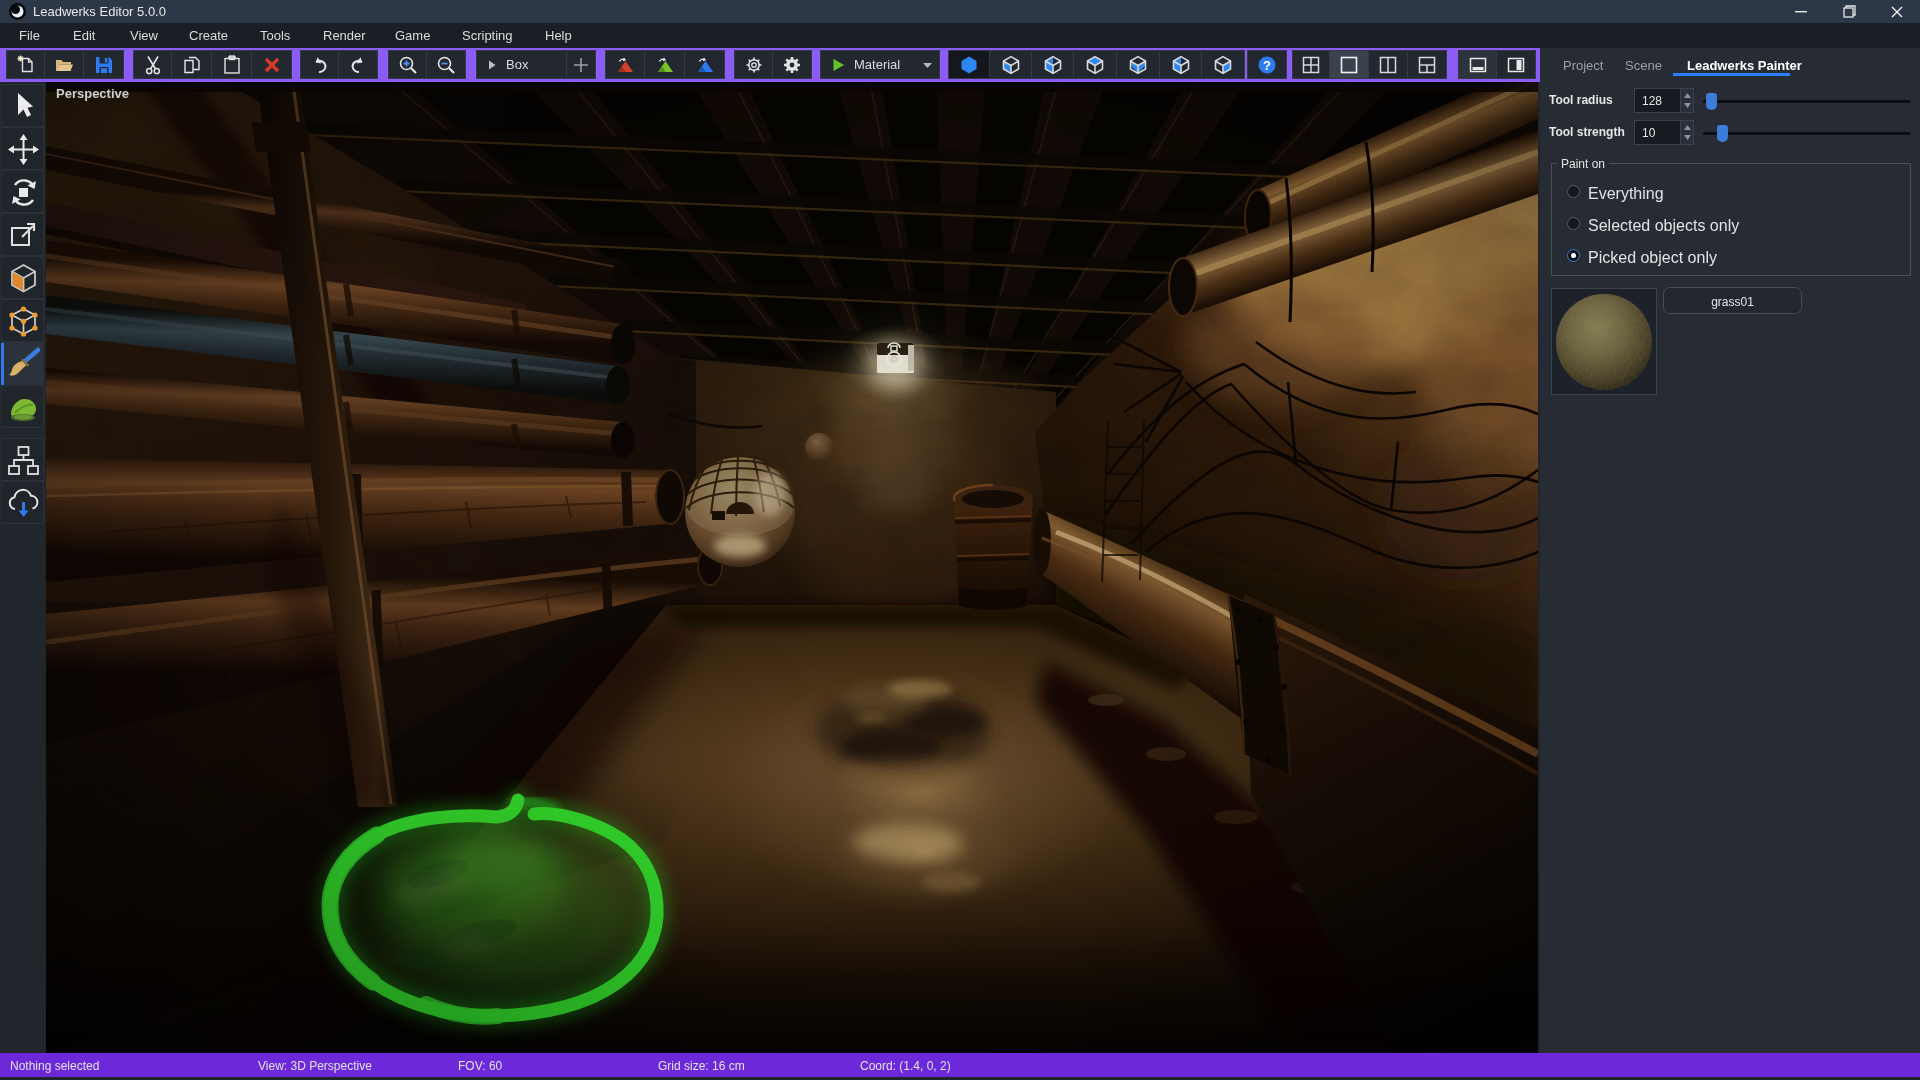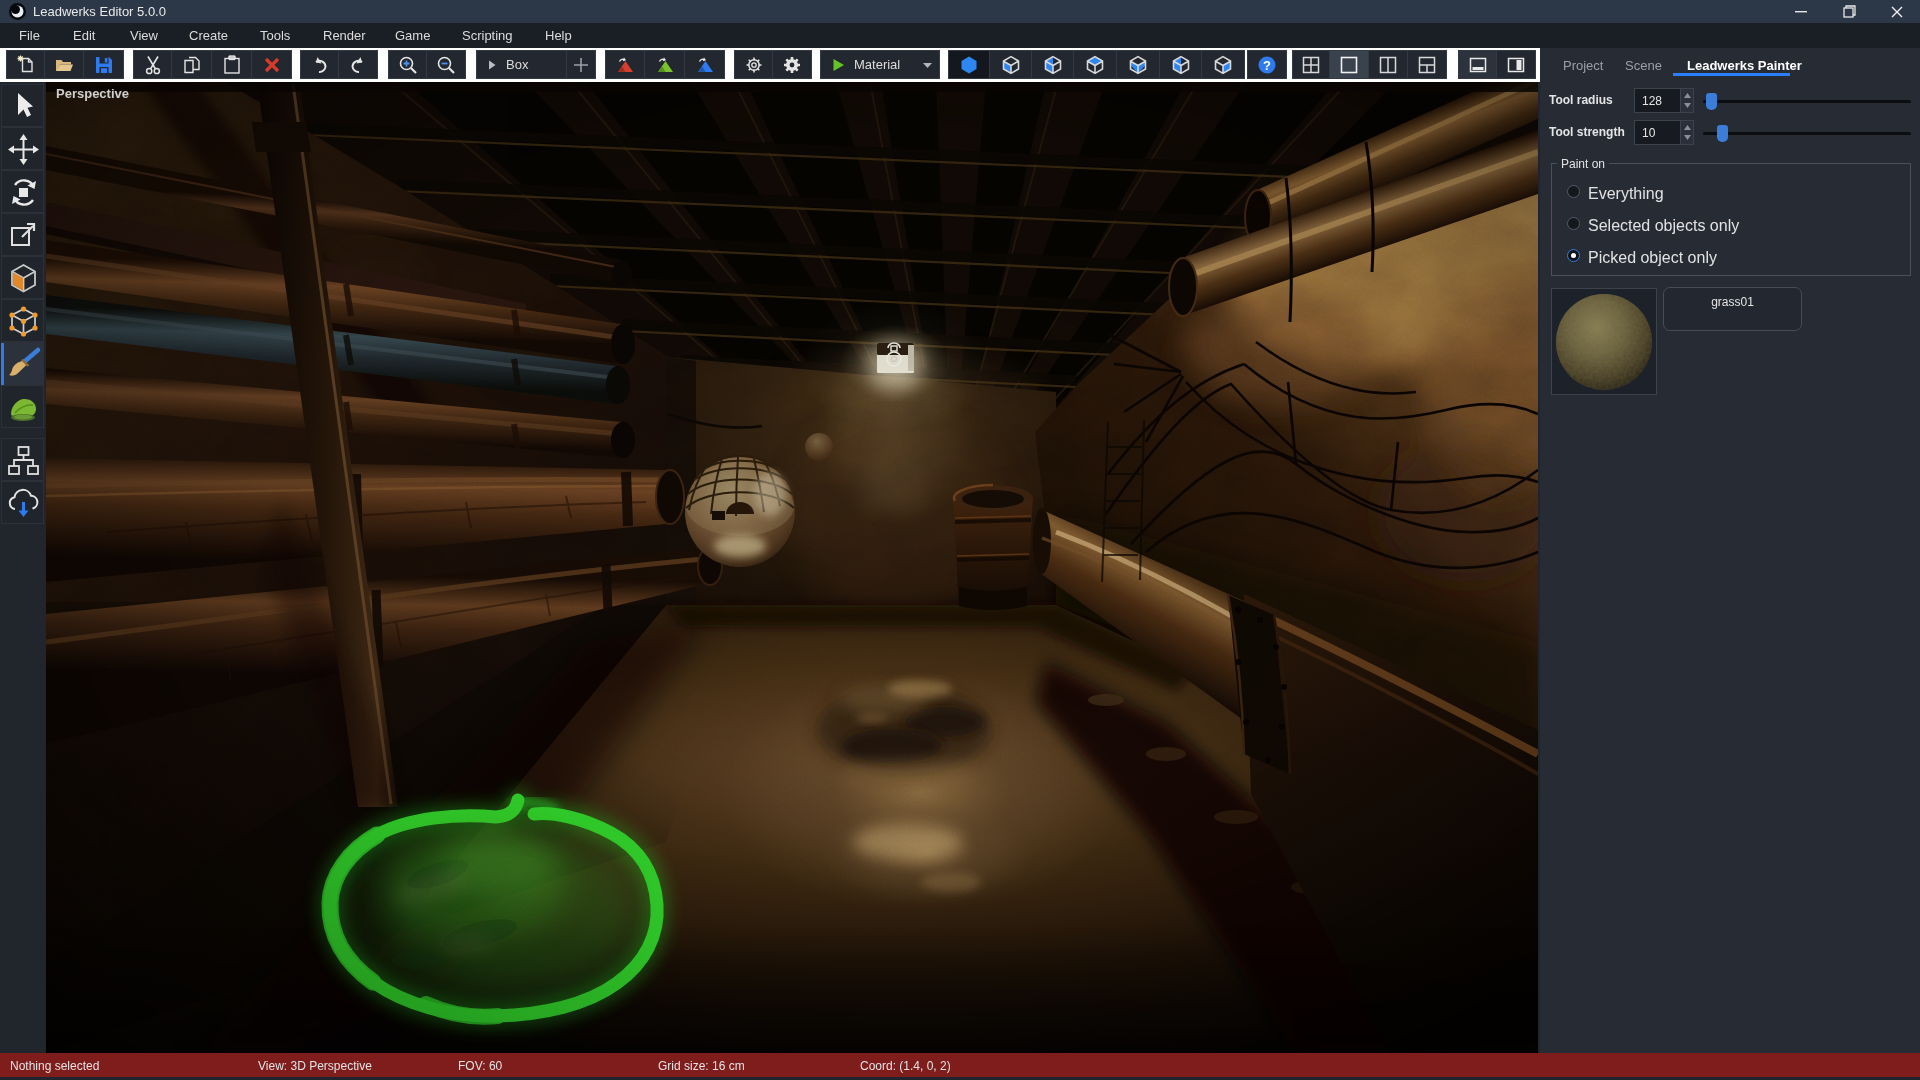--- a/index.html
+++ b/index.html
@@ -5,30 +5,30 @@
 * { margin:0; padding:0; box-sizing:border-box; }
 html,body { width:1920px; height:1080px; overflow:hidden; background:#20252d; font-family:"Liberation Sans", sans-serif; }
 .abs { position:absolute; }
 #titlebar { position:absolute; left:0; top:0; width:1920px; height:40px; background:#2c3848; color:#e9e9e9; }
 #titlebar .title { position:absolute; left:33px; top:4px; font-size:13px; }
 #logo { position:absolute; left:9px; top:3px; width:17px; height:17px; border-radius:50%; background:#06090c; }
 #logo:before { content:""; position:absolute; left:2px; top:2px; width:9px; height:9px; border-radius:50%; box-shadow:2px 2px 0 1.5px #e8eef5; }
 .winbtn { position:absolute; top:0; height:23px; color:#e8e8e8; text-align:center; }
 #menubar { position:absolute; left:0; top:23px; width:1920px; height:25px; background:#1a1f26; color:#dcdcdc; font-size:13px; }
 #menubar span { position:absolute; top:5px; }
-#toolrow { position:absolute; left:0; top:48px; width:1920px; height:34px; background:#ffffff; }
+#toolrow { position:absolute; left:0; top:48px; width:1920px; height:34px; background:#8b5cf6; }
 .tbtn { position:absolute; top:2px; height:29px; background:#23272f; border:1px solid #343a44; display:flex; align-items:center; justify-content:center; }
 .tbtn.grp { border-left:none; }
 .tbtn .lbl { color:#dcdcdc; font-size:13px; }
 #lefttools { position:absolute; left:0; top:82px; width:45px; height:971px; background:#21262d; }
 .ltbtn { position:absolute; left:1px; width:43px; height:43px; background:#20252b; border:1px solid #2b3039; }
 #viewport { position:absolute; left:46px; top:82px; width:1492px; height:971px; background:#140d07; }
 #vplabel { position:absolute; left:10px; top:4px; font-size:13px; font-weight:bold; color:#cfcfcf; z-index:5; }
 #rightpanel { position:absolute; left:1540px; top:48px; width:380px; height:1005px; background:#262b34; }
-#statusbar { position:absolute; left:0; top:1053px; width:1920px; height:24px; background:#7f1d1d; color:#e2e2e2; font-size:12px; }
+#statusbar { position:absolute; left:0; top:1053px; width:1920px; height:24px; background:#6d28d9; color:#e2e2e2; font-size:12px; }
 #statusbar span { position:absolute; top:6px; }
 .tab { position:absolute; top:10px; font-size:13px; color:#9aa0a8; }
 .panlbl { position:absolute; font-size:12px; font-weight:bold; color:#e4e4e4; }
 .spin { position:absolute; width:60px; height:25px; background:#171b21; border:1px solid #3c434d; color:#e4e4e4; font-size:12px; }
 .spin .v { position:absolute; left:7px; top:5px; }
 .spin .arr { position:absolute; right:0; top:0; width:13px; height:23px; background:#2a303a; border-left:1px solid #3c434d; }
 .sltrack { position:absolute; height:3px; background:#0b0d11; border-radius:2px; }
 .slthumb { position:absolute; width:11px; height:17px; background:#3b7dd8; border-radius:3px 3px 5px 5px; }
 .radio { position:absolute; width:13px; height:13px; border-radius:50%; background:#14171c; border:1px solid #555b64; }
 .radlbl { position:absolute; font-size:16px; color:#e2e2e2; }
@@ -876,21 +876,21 @@
             <feColorMatrix type="matrix" values="0 0 0 0 0.28  0 0 0 0 0.30  0 0 0 0 0.12  0 0 0 0.9 0"></feColorMatrix>
           </filter>
       </defs>
       <circle cx="52" cy="53" r="48" fill="url(#ball)"></circle>
       <g clip-path="url(#ballclip)">
           <rect width="104" height="105" filter="url(#ballnoise)" opacity="0.5"></rect>
         </g>
       <circle cx="52" cy="53" r="48" fill="url(#ball)" opacity="0.45"></circle>
     </svg>
   </div>
-  <div class="abs" style="left:123px; top:239px; width:139px; height:44px; background:#23272f; border:1px solid #464d56; border-radius:7px; color:#e4e4e4; font-size:12px; text-align:center; line-height:29px;">grass01</div>
+  <div class="abs" style="left:123px; top:239px; width:139px; height:27px; background:#23272f; border:1px solid #464d56; border-radius:7px; color:#e4e4e4; font-size:12px; text-align:center; line-height:29px;">grass01</div>
 </div>
 <div id="statusbar">
   <span style="left:10px">Nothing selected</span>
   <span style="left:258px">View: 3D Perspective</span>
   <span style="left:458px">FOV: 60</span>
   <span style="left:658px">Grid size: 16 cm</span>
   <span style="left:860px">Coord: (1.4, 0, 2)</span>
 </div>
 
 </body></html>

